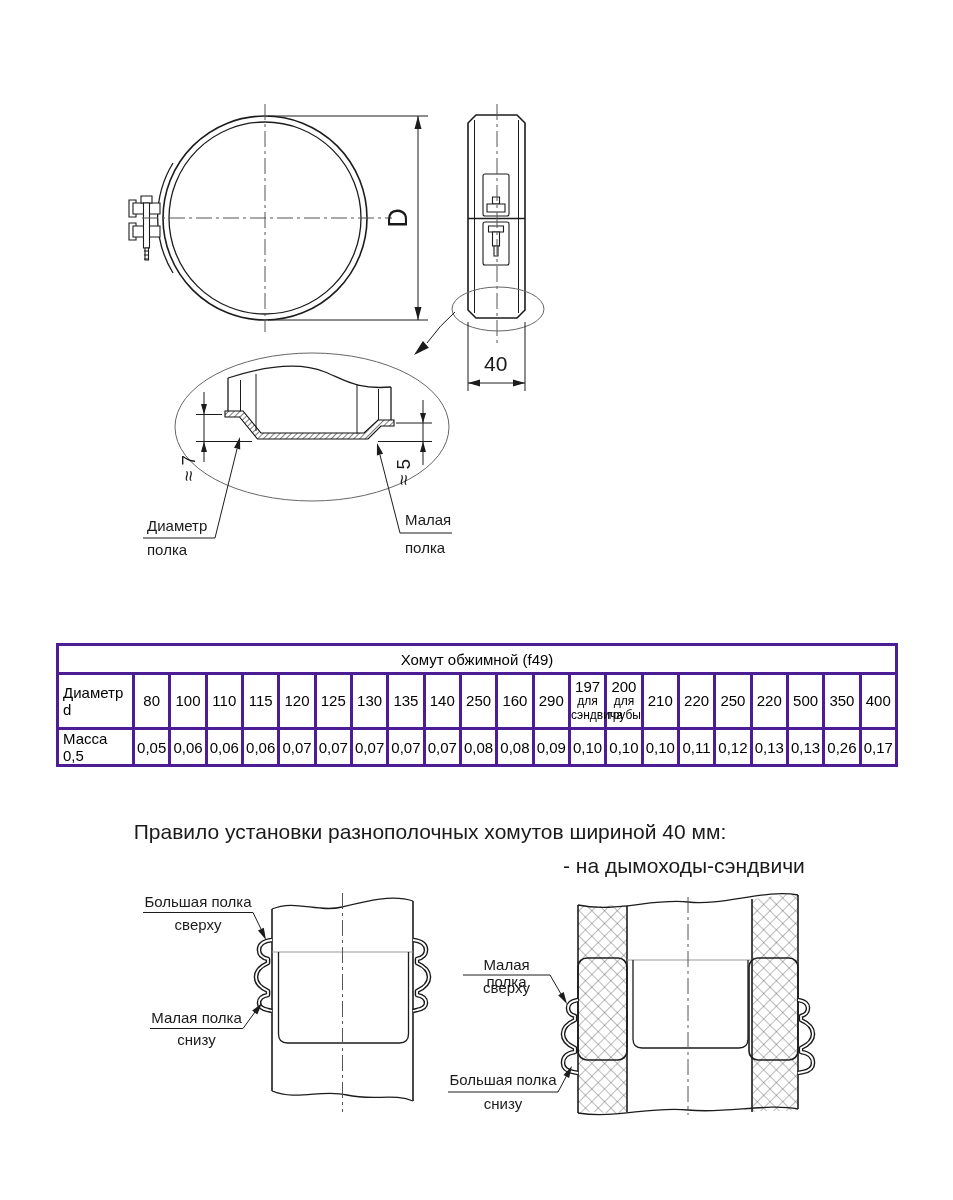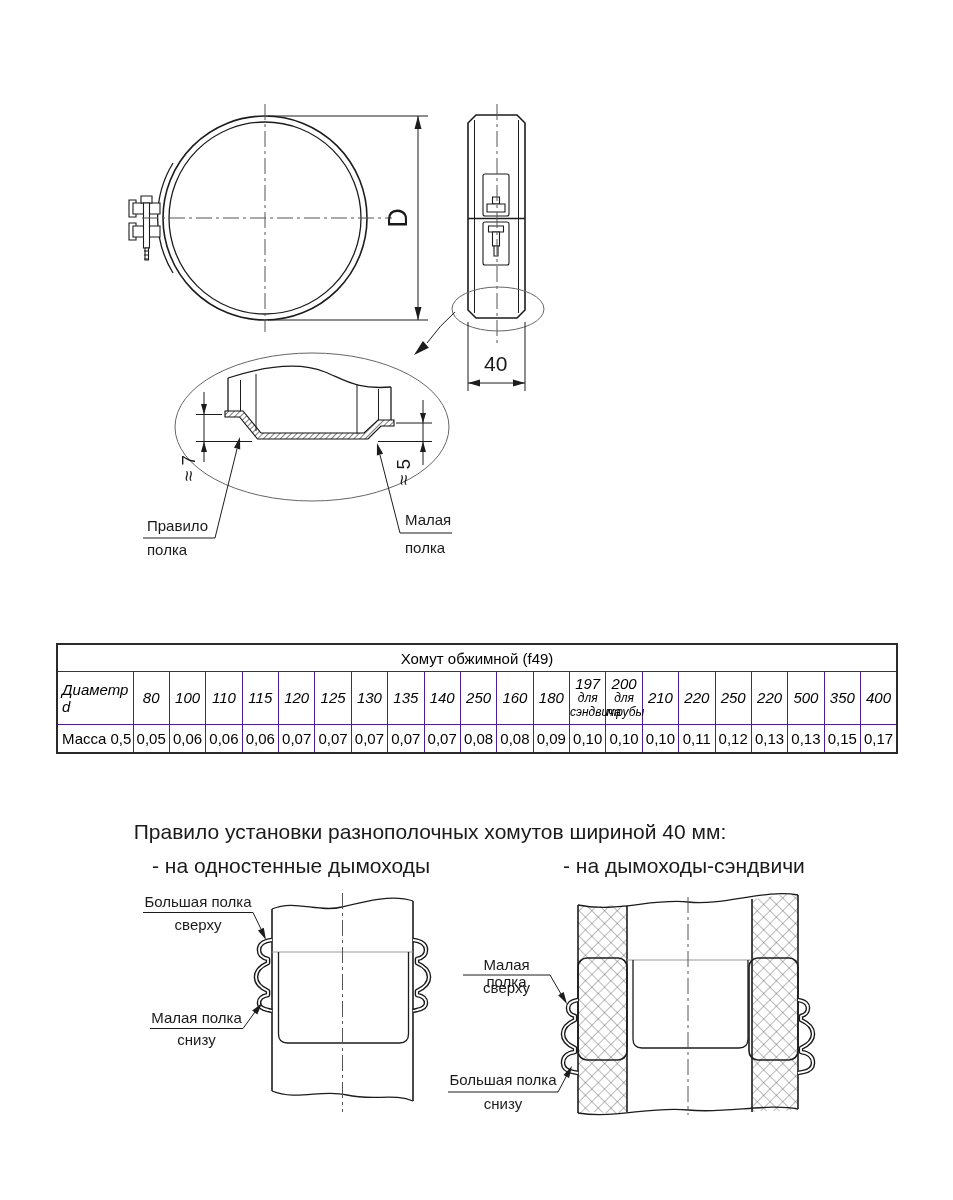--- a/index.html
+++ b/index.html
@@ -12,23 +12,23 @@
   .dim-d{font-size:27px;}
   .dim-small{font-size:19px;}
   .lbl{font-size:15px;}
   .lbl-box{position:absolute;z-index:2;text-align:center;font-size:15px;color:#1a1a1a;}
   .title{font-size:21px;}
   .subtitle{font-size:21px;}
   
   .spec-table{position:absolute;left:56px;top:643px;width:842px;z-index:2;
               border-collapse:collapse;table-layout:fixed;font-size:15px;color:#000;
               border:2px solid #2a2a2a;}
-  .spec-table td{border:1px solid #4c1d95;text-align:center;vertical-align:middle;padding:0;}
+  .spec-table td{border:3px solid #4c1d95;text-align:center;vertical-align:middle;padding:0;}
   .t-title-row td{height:26px;}
-  .t-d-row td{height:52px;font-style:italic;}
+  .t-d-row td{height:52px;}
   .t-m-row td{height:27px;}
   .rowhead{text-align:left !important;padding-left:4px !important;}
   .dnote{font-size:12px;line-height:1.15;}
   .dval{font-size:15px;line-height:1.1;}
   
   .ln{stroke:#1c1c1c;stroke-width:1.6;fill:none;}
   .lnm{stroke:#1c1c1c;stroke-width:1.3;fill:none;}
   .lnt{stroke:#1c1c1c;stroke-width:1;fill:none;}
   .cl{stroke:#555;stroke-width:1;stroke-dasharray:16 4 3 4;fill:none;}
   .gray{stroke:#999;stroke-width:1;fill:none;}
@@ -212,21 +212,21 @@
       <polygon class="arr" points="572,1066 569.1,1078.1 563.5,1075.1"></polygon>
     </g>
   </g>
 </svg>
 
 <div class="txt dim-d dim-rot" style="left:398px;top:218px;">D</div>
 <div class="txt dim" style="left:484px;top:352px;">40</div>
 <div class="txt dim-small dim-rot" style="left:189px;top:468px;">≈ 7</div>
 <div class="txt dim-small dim-rot" style="left:404px;top:472px;">≈ 5</div>
 
-<div class="txt lbl" style="left:147px;top:517px;">Правило</div>
+<div class="txt lbl" style="left:147px;top:517px;">Диаметр</div>
 <div class="txt lbl" style="left:147px;top:541px;">полка</div>
 <div class="txt lbl" style="left:405px;top:511px;">Малая</div>
 <div class="txt lbl" style="left:405px;top:539px;">полка</div>
 
 <table class="spec-table">
   <colgroup>
         <col style="width: 76px;">
         <col>
         <col>
         <col>
@@ -282,21 +282,21 @@
           <td>
             <div class="dval">140</div>
           </td>
           <td>
             <div class="dval">250</div>
           </td>
           <td>
             <div class="dval">160</div>
           </td>
           <td>
-            <div class="dval">180</div>
+            <div class="dval">290</div>
           </td>
           <td>
             <div class="dval">197</div>
             <div class="dnote">для сэндвича</div>
           </td>
           <td>
             <div class="dval">200</div>
             <div class="dnote">для трубы</div>
           </td>
           <td>
@@ -335,28 +335,27 @@
           <td>0,08</td>
           <td>0,08</td>
           <td>0,09</td>
           <td>0,10</td>
           <td>0,10</td>
           <td>0,10</td>
           <td>0,11</td>
           <td>0,12</td>
           <td>0,13</td>
           <td>0,13</td>
-          <td>0,15</td>
+          <td>0,26</td>
           <td>0,17</td>
         </tr>
   </tbody>
 </table>
 
 <div class="txt title" style="left:100px;top:820px;width:660px;text-align:center;">Правило установки разнополочных хомутов шириной 40 мм:</div>
-<div class="txt subtitle" style="left:152px;top:854px;">- на одностенные дымоходы</div>
 <div class="txt subtitle" style="left:563px;top:854px;">- на дымоходы-сэндвичи</div>
 
 <div class="lbl-box" style="left:143px;top:893px;width:110px;">Большая полка</div>
 <div class="lbl-box" style="left:143px;top:916px;width:110px;">сверху</div>
 <div class="lbl-box" style="left:150px;top:1009px;width:93px;">Малая полка</div>
 <div class="lbl-box" style="left:150px;top:1031px;width:93px;">снизу</div>
 
 <div class="lbl-box" style="left:463px;top:956px;width:87px;">Малая полка</div>
 <div class="lbl-box" style="left:463px;top:979px;width:87px;">сверху</div>
 <div class="lbl-box" style="left:448px;top:1071px;width:110px;">Большая полка</div>

